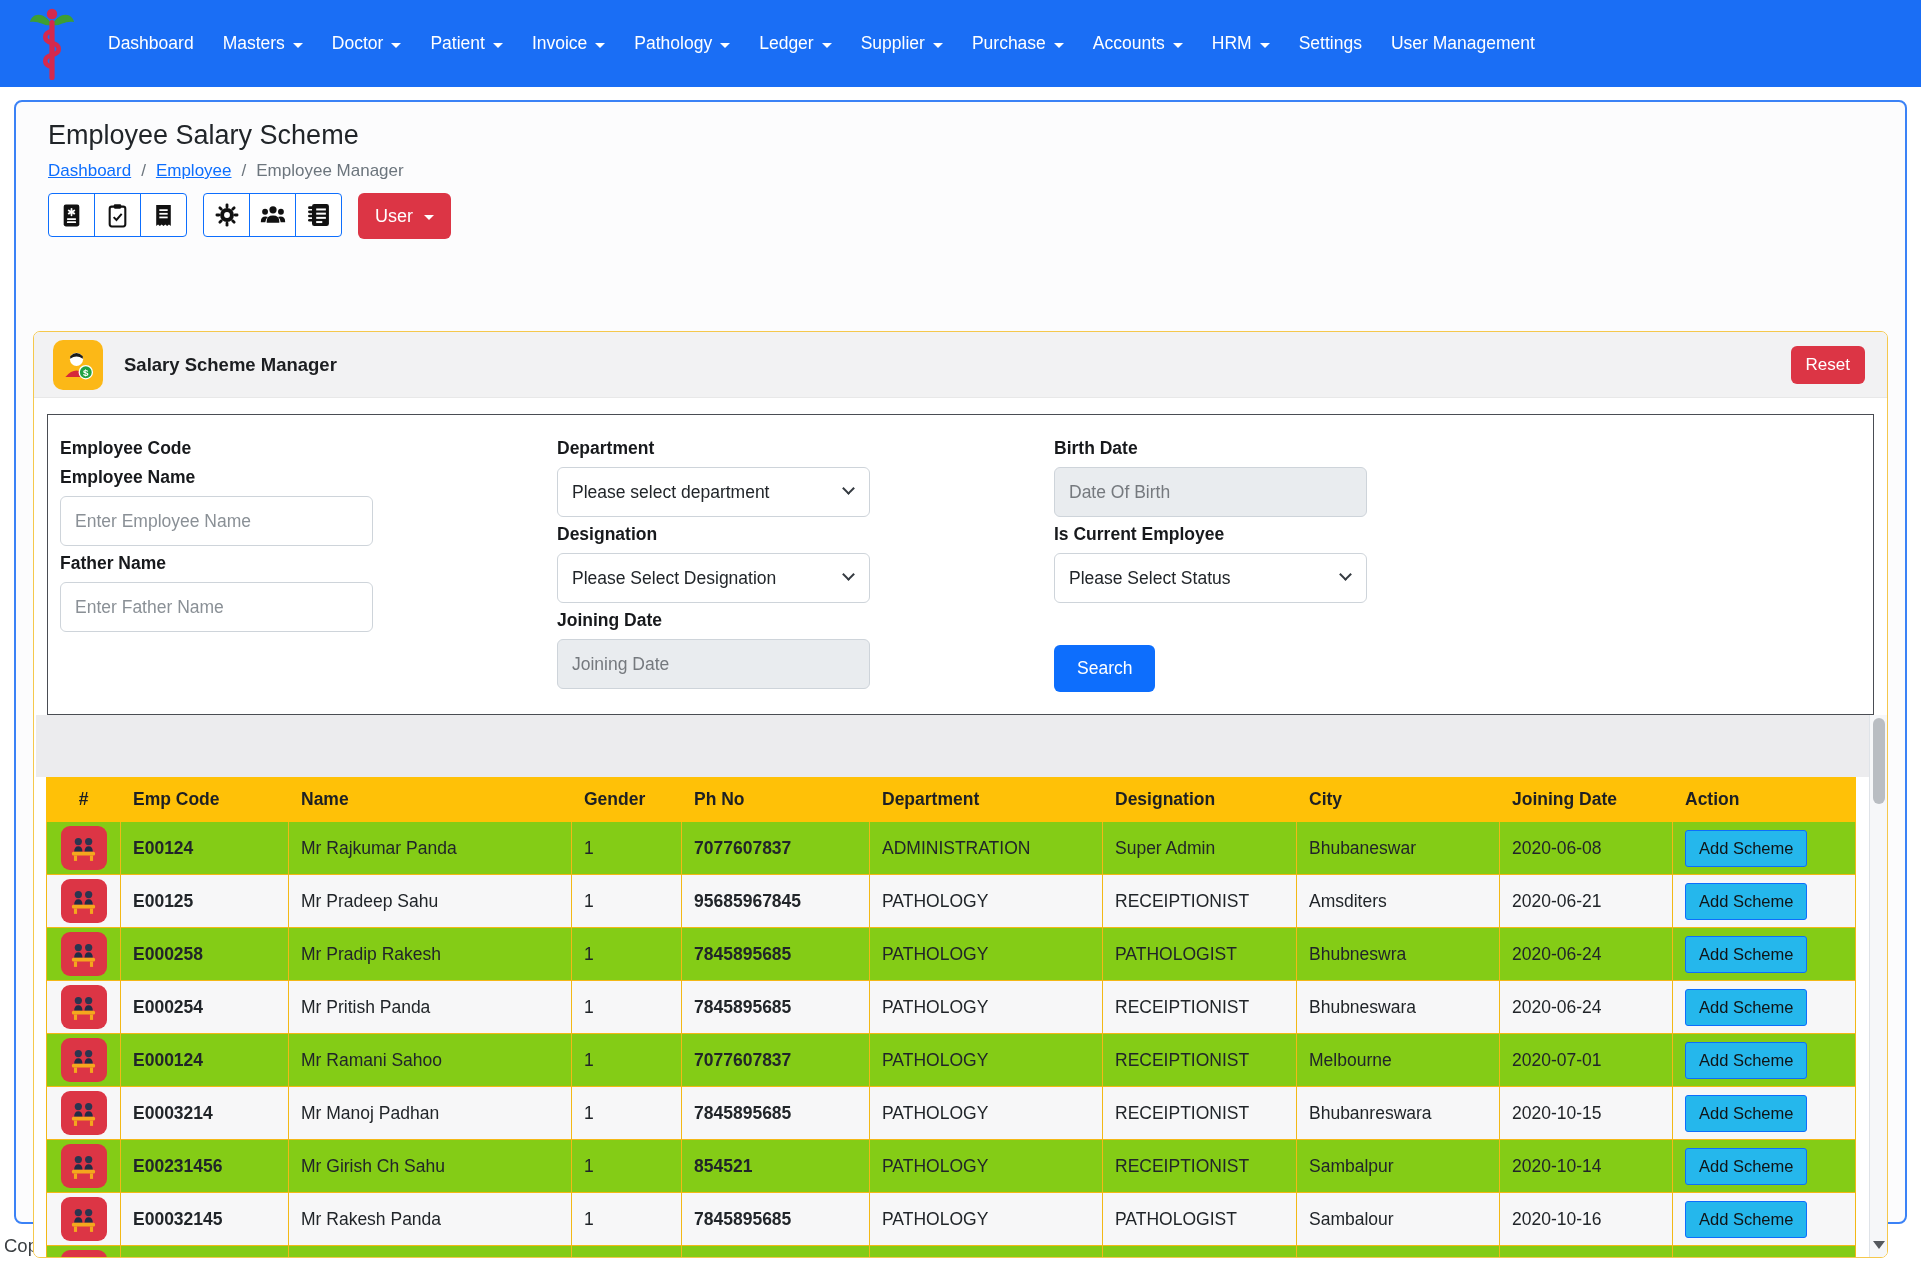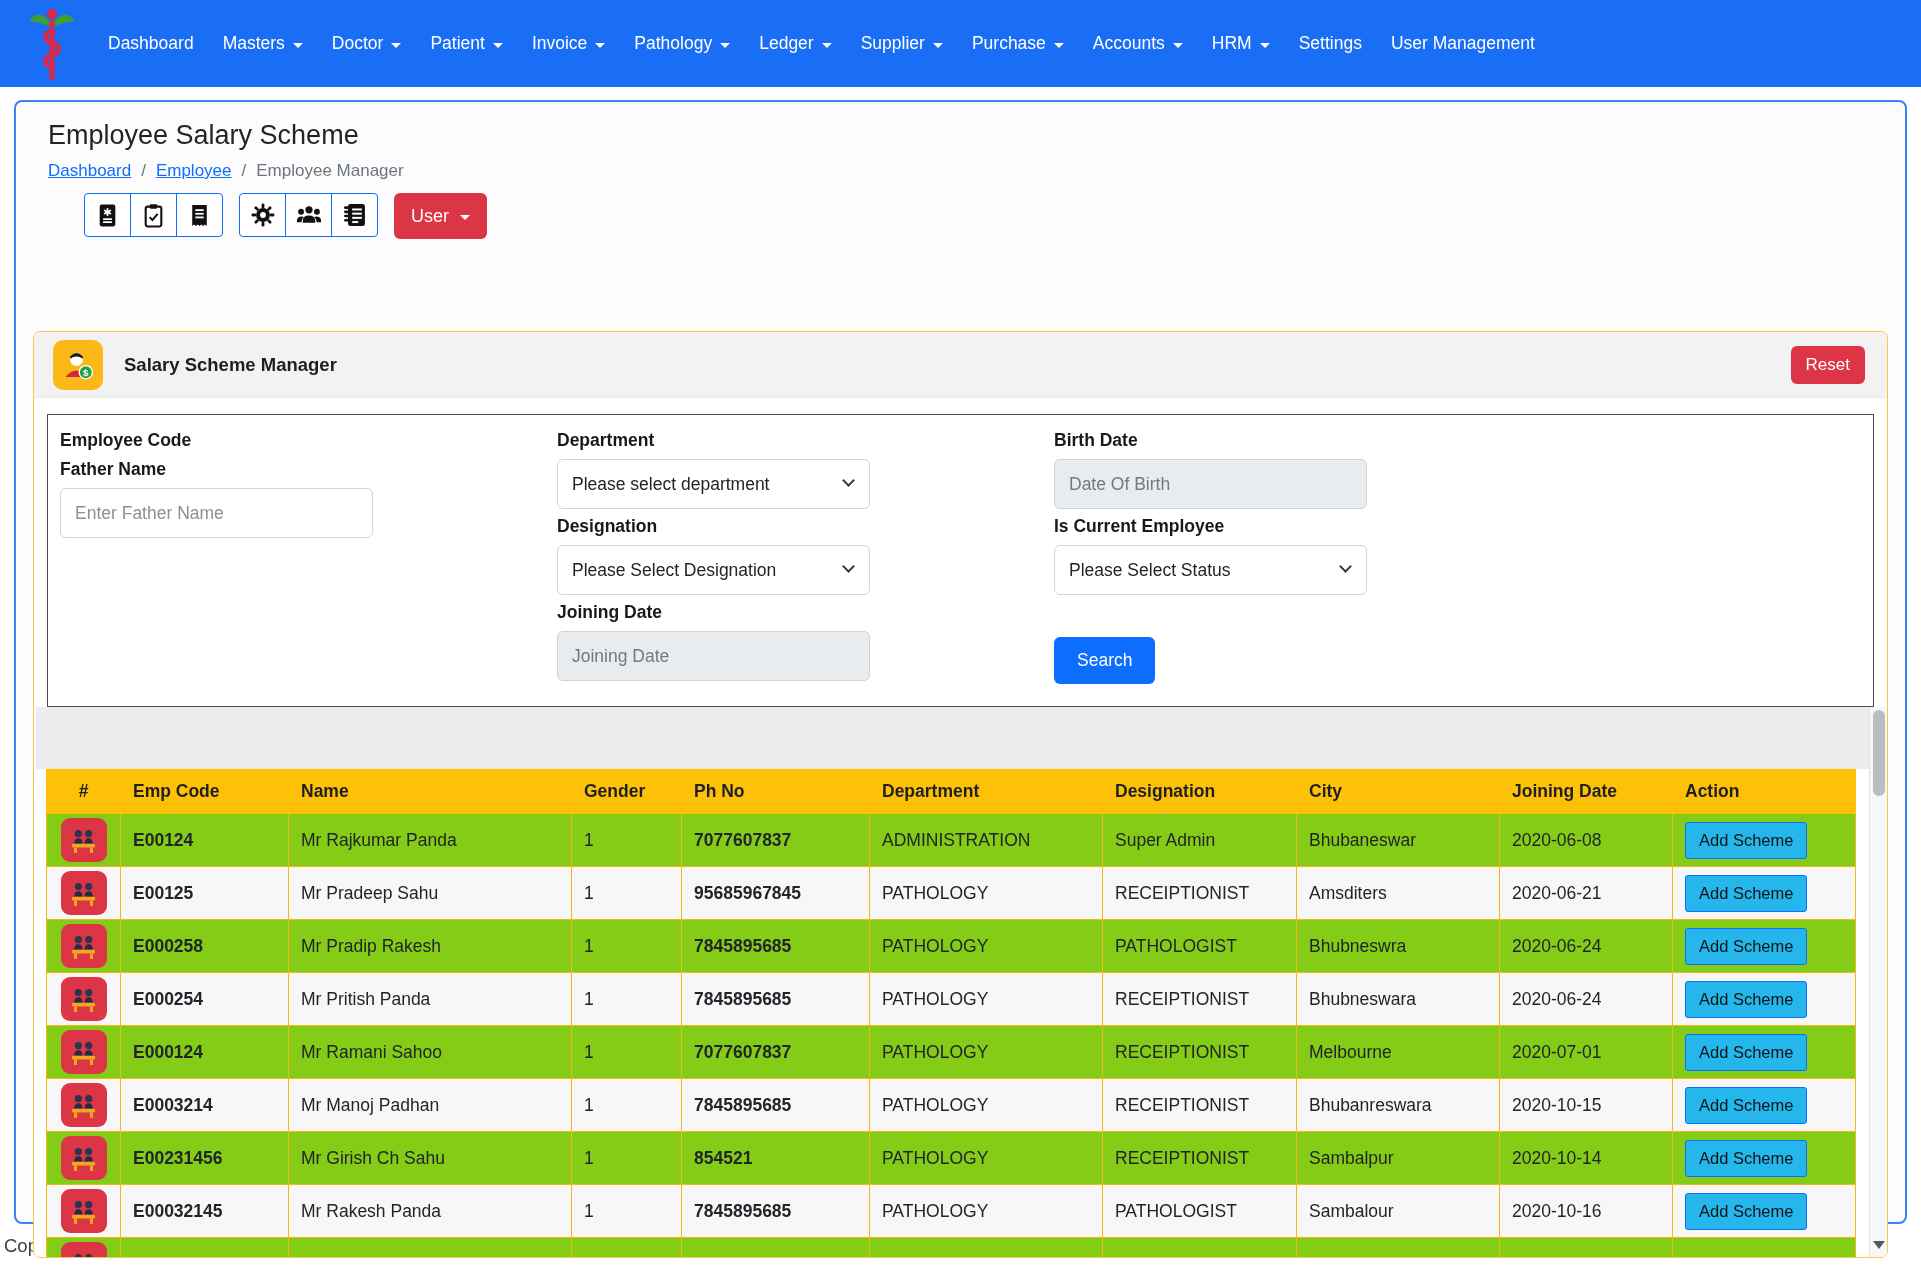--- a/index.html
+++ b/index.html
@@ -25,21 +25,21 @@
     margin:13px 14px 0; height:1124px;
     border:2px solid #3b82f6; border-radius:8px;
     background:#fcfcfd; position:relative;
   }
   .page-header { display:flex; justify-content:space-between; padding:16px 24px 0 32px;flex-direction:column; }
   .page-title { font-size:27px; font-weight:500; color:#212529; margin:2px 0 10px; }
   .breadcrumb { font-size:17px; color:#6c757d; display:flex; align-items:center; gap:10px; }
   .breadcrumb a { color:#0d6efd; text-decoration:underline; cursor:pointer; }
   .crumb-sep { color:#6c757d; }
 
-  .toolbar { display:flex; gap:16px; align-items:flex-start; margin-top:12px;margin-left:36px; }
+  .toolbar { display:flex; gap:16px; align-items:flex-start; margin-top:12px; }
   .btn-group { display:flex; }
   .icon-btn {
     width:47px; height:44px; background:#fff; border:1px solid #0d6efd;
     display:flex; align-items:center; justify-content:center; margin-left:-1px; cursor:pointer; padding:0;
   }
   .btn-group .icon-btn:first-child { border-radius:4px 0 0 4px; margin-left:0; }
   .btn-group .icon-btn:last-child  { border-radius:0 4px 4px 0; }
   .user-btn {
     height:46px; padding:0 17px; background:#dc3545; color:#fff; border:none;
     border-radius:6px; font-size:18px; display:flex; align-items:center; gap:11px; cursor:pointer;
@@ -62,21 +62,21 @@
   }
   .panel-title { font-size:18.5px; font-weight:700; color:#1c1e21; }
   .reset-btn {
     margin-left:auto; background:#dc3545; color:#fff; border:none; border-radius:6px;
     font-size:17px; padding:9px 15px; cursor:pointer; font-family:inherit;
   }
 
   
   .form-box {
     margin:16px 13px 0; border:1px solid #4a4d53; background:#fff;
-    padding:8px 12px 22px; display:grid; grid-template-columns:497px 497px auto;
+    padding:16px 12px 22px; display:grid; grid-template-columns:497px 497px auto;
     flex:0 0 auto;
   }
   .field { margin:0; }
   .field-label { display:block; font-size:17.5px; font-weight:700; color:#17191c; margin:7px 0 8px; }
   .control {
     width:313px; height:50px; border:1px solid #ced4da; border-radius:6px;
     font-size:17.5px; padding:0 14px; color:#212529; background:#fff; font-family:inherit;
   }
   input.control::placeholder { color:#8a9096; }
   .control.dim { background:#e9ecef; }
@@ -314,20 +314,24 @@
       <button class="reset-btn">Reset</button>
     </div>
 
     <div class="form-box">
 
       <div>
         <div class="field">
           <label class="field-label">Employee Code</label>
         </div>
         <div class="field">
+          <label class="field-label">Employee Name</label>
+          <input class="control" type="text" placeholder="Enter Employee Name" style="">
+        </div>
+        <div class="field">
           <label class="field-label">Father Name</label>
           <input class="control" type="text" placeholder="Enter Father Name" style="">
         </div>
       </div>
 
       <div>
         <div class="field">
           <label class="field-label">Department</label>
           <div class="select-wrap">
             <select class="control">

